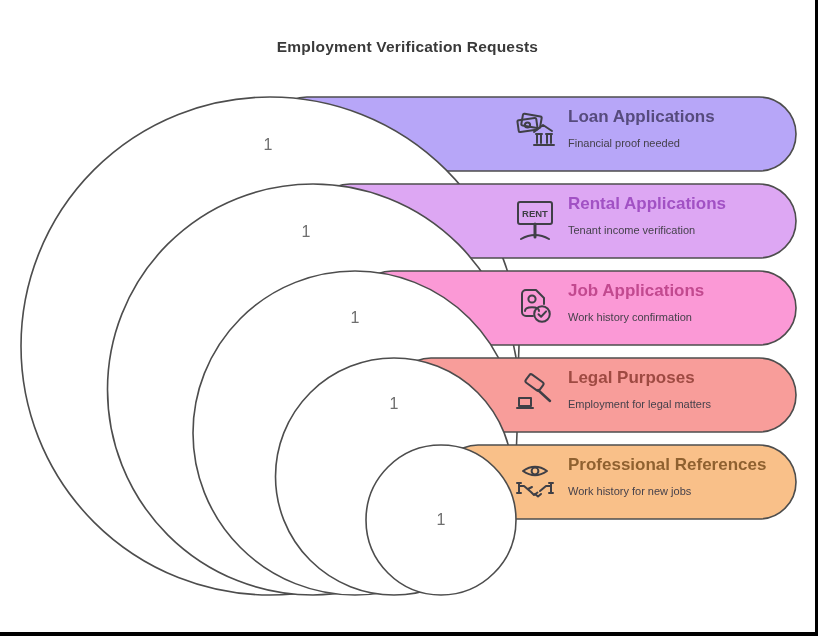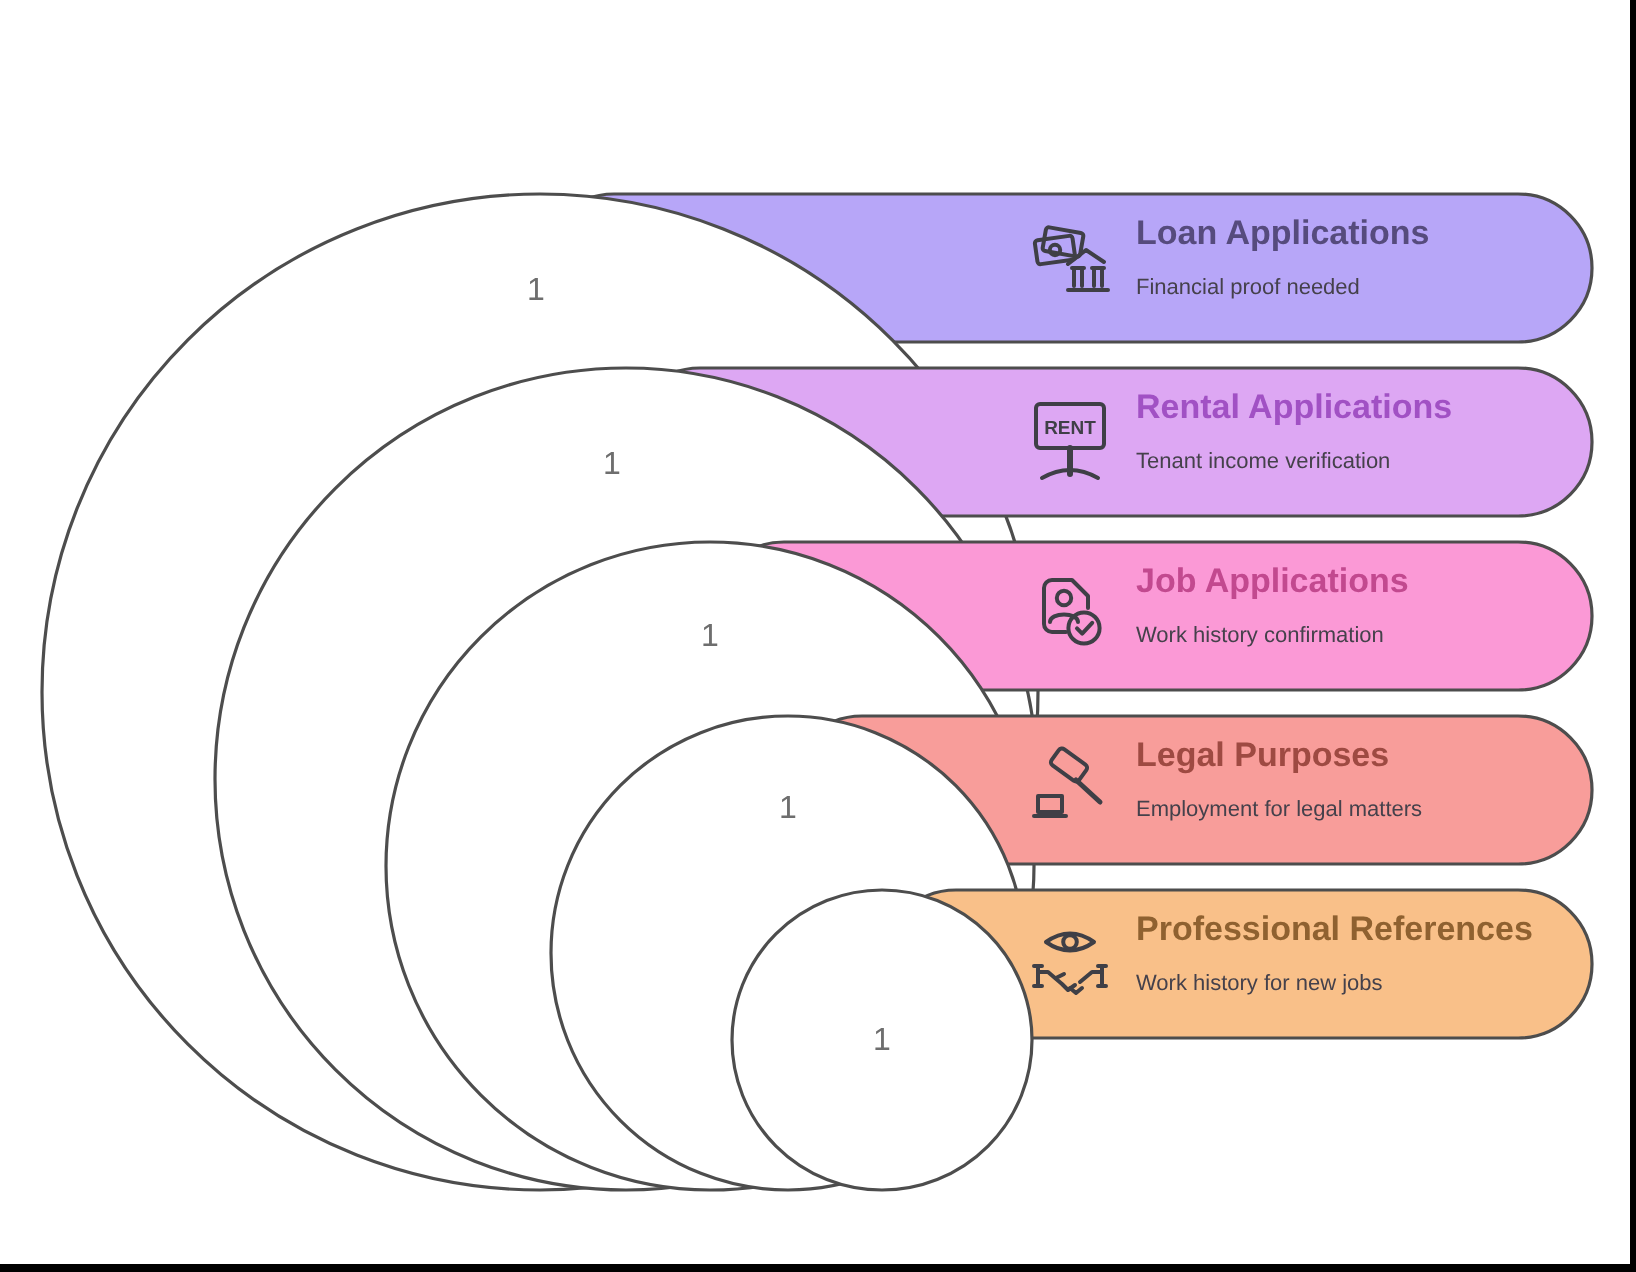--- a/index.html
+++ b/index.html
@@ -25,20 +25,21 @@
   .row-title{font-size:17px;font-weight:bold;}
   .row-sub{font-size:11px;fill:#45414b;}
   .num{font-size:16px;fill:#6e6e6e;text-anchor:middle;}
   .icon{stroke:#3f3f46;stroke-width:2;fill:none;stroke-linecap:round;stroke-linejoin:round;}
   .icon-text{font-size:9.5px;font-weight:bold;fill:#3f3f46;text-anchor:middle;stroke:none;}
 </style>
 </head>
 <body>
 
 <div class="page">
+  <div class="main-title">Employment Verification Requests</div>
 
   <svg width="818" height="636" viewBox="0 0 818 636">
 
     <g>
       <rect class="pill" x="270" y="97" width="526" height="74" rx="37" ry="37" fill="#b7a6f8"></rect>
       <circle class="nest-circle" cx="270" cy="346" r="249"></circle>
     </g>
 
     <g>
       <rect class="pill" x="313" y="184" width="483" height="74" rx="37" ry="37" fill="#dda7f3"></rect>

